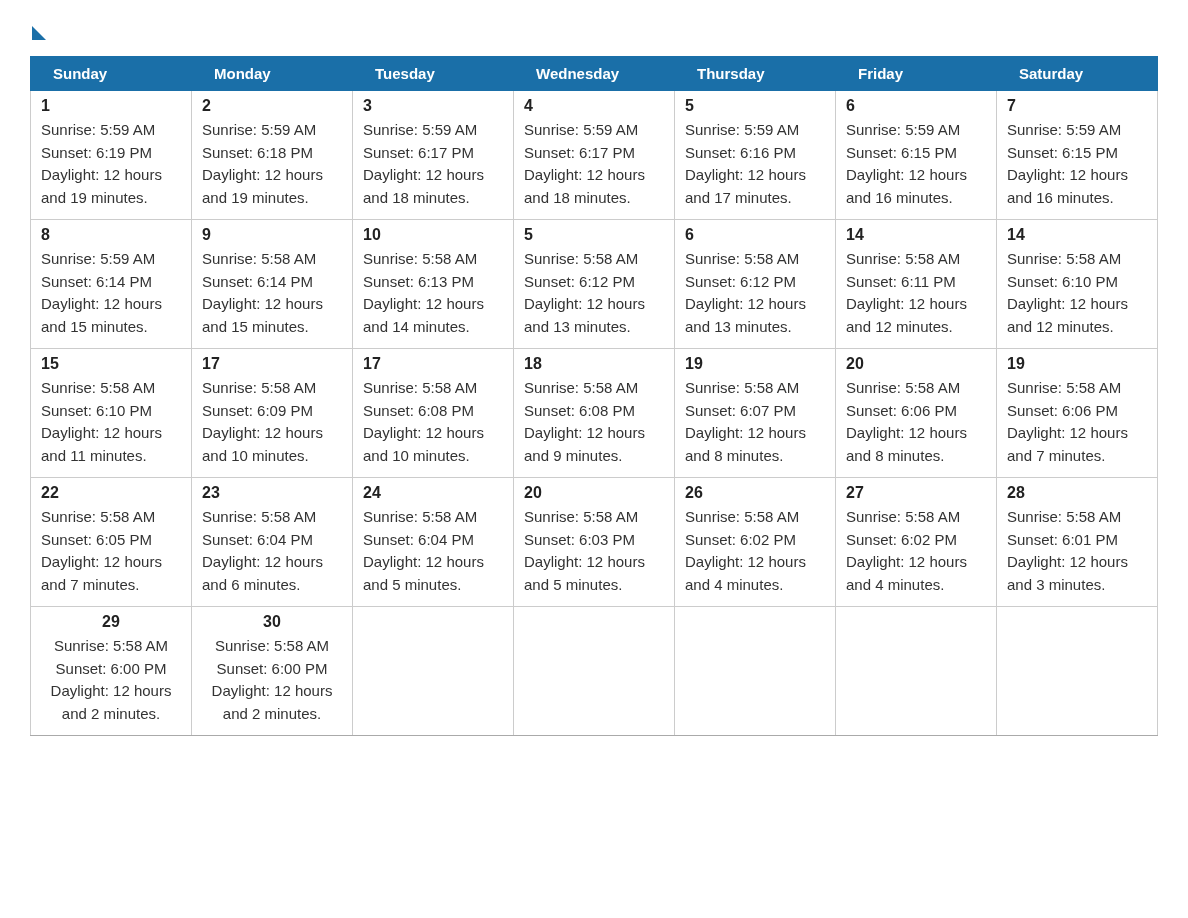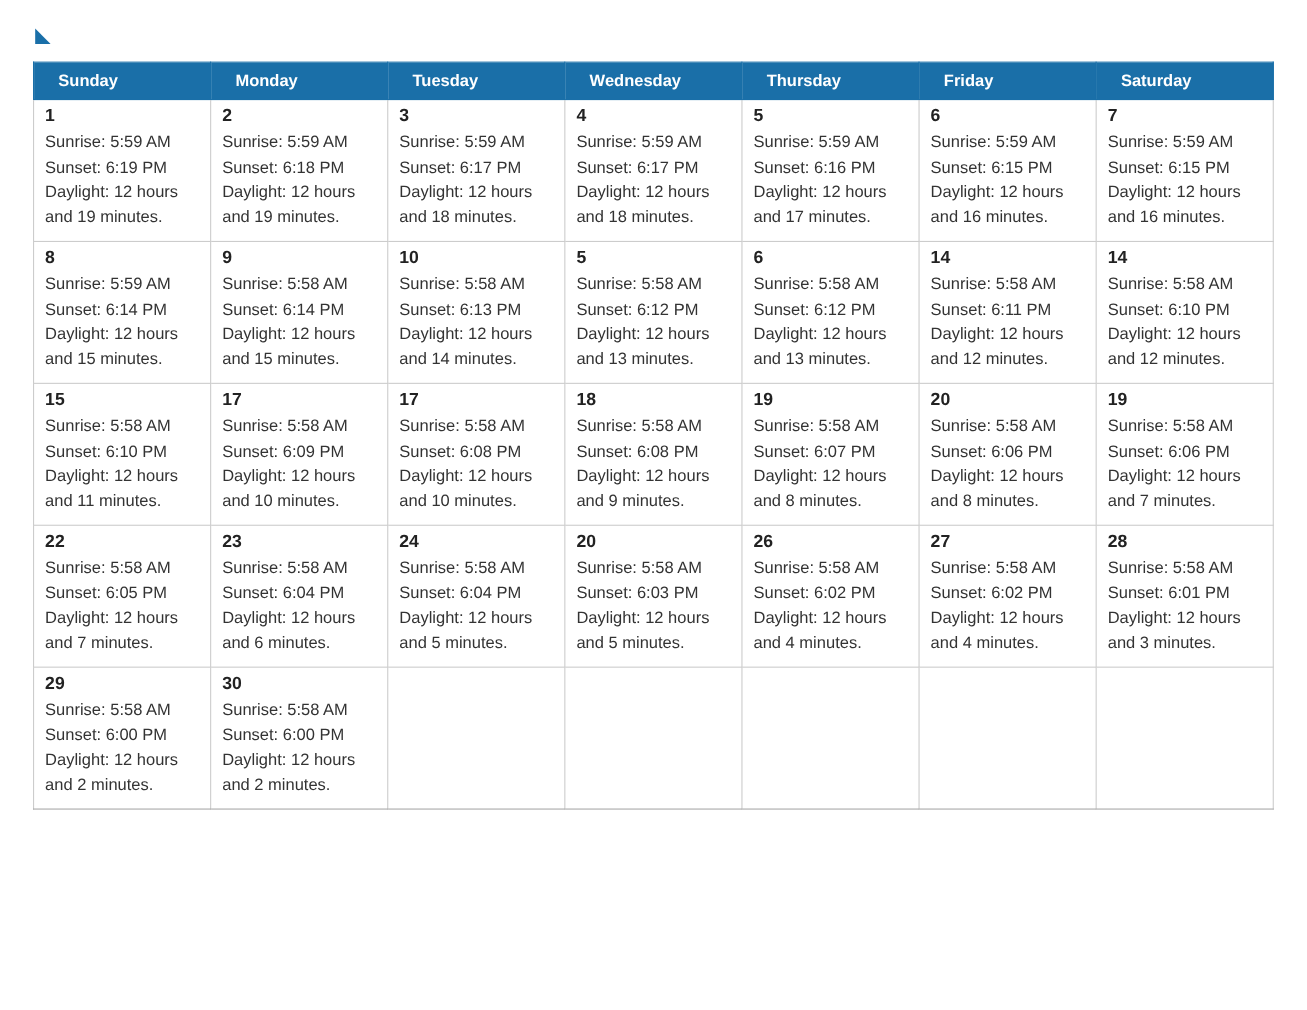--- a/index.html
+++ b/index.html
@@ -95,20 +95,21 @@
       line-height: 1.5;
     }
     .empty-cell {
       background: #fff;
     }
     tr td {
       background: #fff;
     }
     .last-row td {
       border-bottom: 1px solid #aaa;
+      text-align: center;
     }
   </style>
 </head>
 <body>
 
 <div class="header">
   <div class="logo">
     <div class="logo-top">
       <span class="logo-general"></span>
       <div class="logo-arrow"></div>

